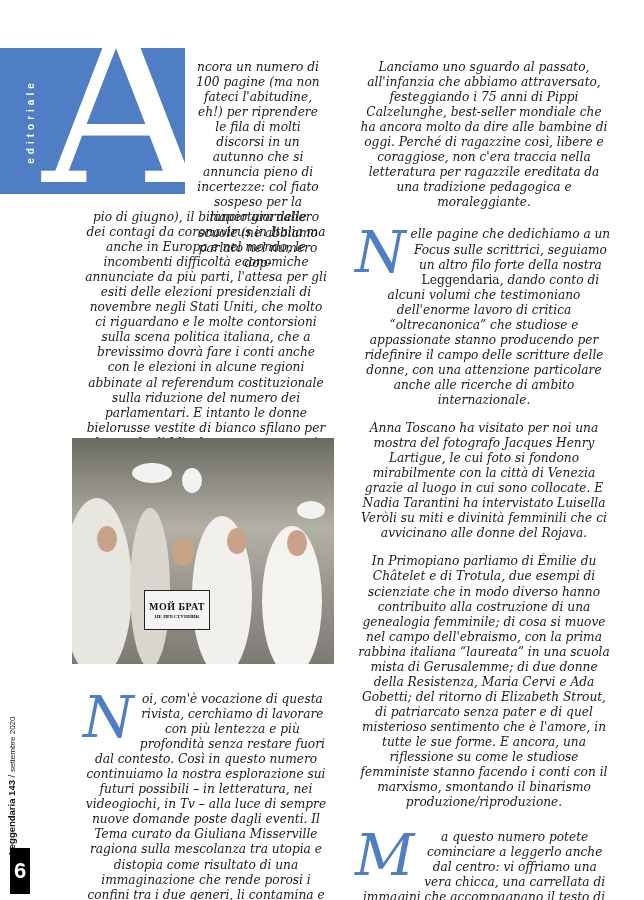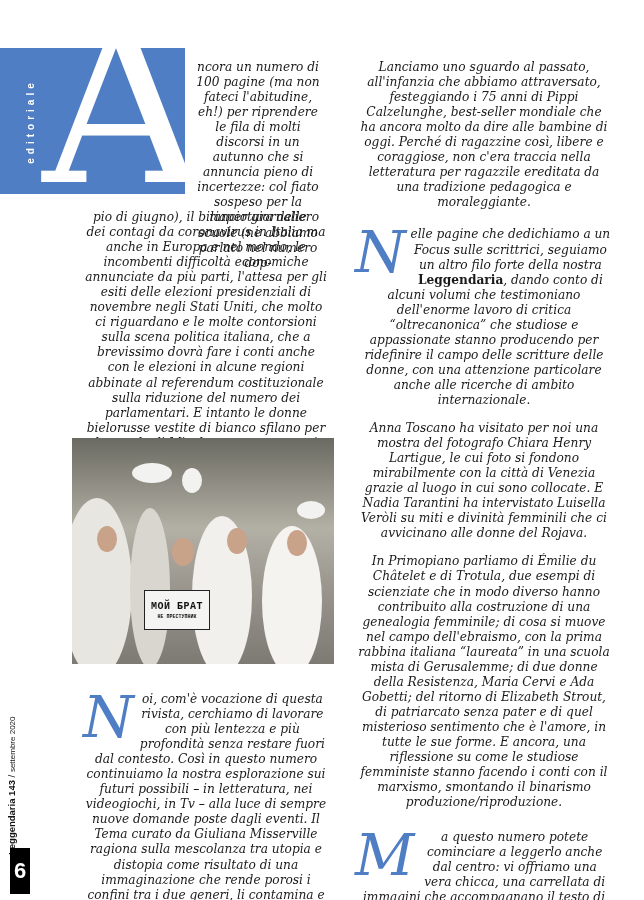--- a/index.html
+++ b/index.html
@@ -31,30 +31,30 @@
     .col p { margin: 13px; text-align: center; }
     .col-left-top { left: 183px; top: 47px; width: 150px; }
     .col-left-mid { left: 72px; top: 197px; width: 268px; }
     .col-left-bot { left: 72px; top: 679px; width: 268px; }
     .col-right { left: 344px; top: 47px; width: 280px; }
     .dropcap {
       float: left; font-size: 58px; line-height: 46px; color: #4f7ec4; font-style: italic;
       margin: 2px 4px 0 -2px; font-family: "DejaVu Serif", serif;
     }
     b { font-weight: normal; }
-    .upright { font-style: normal; font-weight: bold; }
+    .upright { font-style: normal; }
     .photo {
       position: absolute; left: 72px; top: 438px; width: 262px; height: 226px; overflow: hidden;
       background: linear-gradient(180deg, #6a6a62 0%, #8c8a80 18%, #b3b0a6 40%, #9b978f 65%, #7d7a74 100%);
     }
     .photo .blob { position: absolute; border-radius: 50%; }
     .sign {
       position: absolute; left: 72px; top: 152px; width: 64px; height: 38px; background: #f4f4f2;
       border: 1px solid #222; display: flex; flex-direction: column; align-items: center; justify-content: center;
-      font-family: Liberation Mono, monospace; color: #111; text-align: right;
+      font-family: Liberation Serif, serif; color: #111; text-align: right;
     }
     .sign .l1 { font-size: 10px; font-weight: bold; letter-spacing: 0.5px; }
     .sign .l2 { font-size: 5px; font-weight: bold; margin-top: 2px; }
     .footer-text {
       position: absolute; left: 6px; top: 855px; transform-origin: left top; transform: rotate(-90deg);
       white-space: nowrap; font-family: "Liberation Sans", sans-serif; font-size: 9.5px; color: #111;
     }
     .footer-text .mag { font-weight: bold; }
     .footer-text .date { font-size: 8px; }
     .page-num {
@@ -105,21 +105,21 @@
     <p>
       <span class="dropcap">N</span><span>oi, com'è vocazione di questa rivista, cerchiamo di lavorare con più lentezza e più profondità senza restare fuori dal contesto. Così in questo numero continuiamo la nostra esplorazione sui futuri possibili – in letteratura, nei videogiochi, in Tv – alla luce di sempre nuove domande poste dagli eventi. Il </span><b>Tema</b><span> curato da Giuliana Misserville ragiona sulla mescolanza tra utopia e distopia come risultato di una immaginazione che rende porosi i confini tra i due generi, li contamina e li intreccia facendo saltare ogni rigida dicotomia: chiamiamola Mixtopia.</span>
     </p>
   </div>
 
   <div class="col col-right">
     <p>Lanciamo uno sguardo al passato, all'infanzia che abbiamo attraversato, festeggiando i 75 anni di Pippi Calzelunghe, best-seller mondiale che ha ancora molto da dire alle bambine di oggi. Perché di ragazzine così, libere e coraggiose, non c'era traccia nella letteratura per ragazzile ereditata da una tradizione pedagogica e moraleggiante.</p>
     <p style="margin-top:17px;">
       <span class="dropcap">N</span><span>elle pagine che dedichiamo a un </span><b>Focus</b><span> sulle scrittrici, seguiamo un altro filo forte della nostra </span><span class="upright">Leggendaria</span><span>, dando conto di alcuni volumi che testimoniano dell'enorme lavoro di critica “oltrecanonica” che studiose e appassionate stanno producendo per ridefinire il campo delle scritture delle donne, con una attenzione particolare anche alle ricerche di ambito internazionale.</span>
     </p>
-    <p>Anna Toscano ha visitato per noi una mostra del fotografo Chiara Henry Lartigue, le cui foto si fondono mirabilmente con la città di Venezia grazie al luogo in cui sono collocate. E Nadia Tarantini ha intervistato Luisella Veròli su miti e divinità femminili che ci avvicinano alle donne del Rojava.</p>
+    <p>Anna Toscano ha visitato per noi una mostra del fotografo Jacques Henry Lartigue, le cui foto si fondono mirabilmente con la città di Venezia grazie al luogo in cui sono collocate. E Nadia Tarantini ha intervistato Luisella Veròli su miti e divinità femminili che ci avvicinano alle donne del Rojava.</p>
     <p>
       <span>In </span><b>Primopiano</b><span> parliamo di Émilie du Châtelet e di Trotula, due esempi di scienziate che in modo diverso hanno contribuito alla costruzione di una genealogia femminile; di cosa si muove nel campo dell'ebraismo, con la prima rabbina italiana “laureata” in una scuola mista di Gerusalemme; di due donne della Resistenza, Maria Cervi e Ada Gobetti; del ritorno di Elizabeth Strout, di patriarcato senza pater e di quel misterioso sentimento che è l'amore, in tutte le sue forme. E ancora, una riflessione su come le studiose femministe stanno facendo i conti con il marxismo, smontando il binarismo produzione/riproduzione.</span>
     </p>
     <p style="margin-top:20px;">
       <span class="dropcap">M</span><span>a questo numero potete cominciare a leggerlo anche dal centro: vi offriamo una vera chicca, una carrellata di immagini che accompagnano il testo di Chiara Cretella e Laura Mariani sulle rappresentazioni del femminile tra fotografia e avanguardia. Parliamo del Novecento, ma i rivoli di quell'immaginario arrivano fino a noi…</span>
     </p>
     <p>
       <span>Non ci siamo continuiamo risparmiate nei nostri consigli di </span><b>Giuliana</b><span> e le </span><b>Venezia</b><span>, compresa Under-15, spaziano dai canti di lavoro delle donne alle… panchine! Pagine tutte da gustare.</span>
     </p>
 

